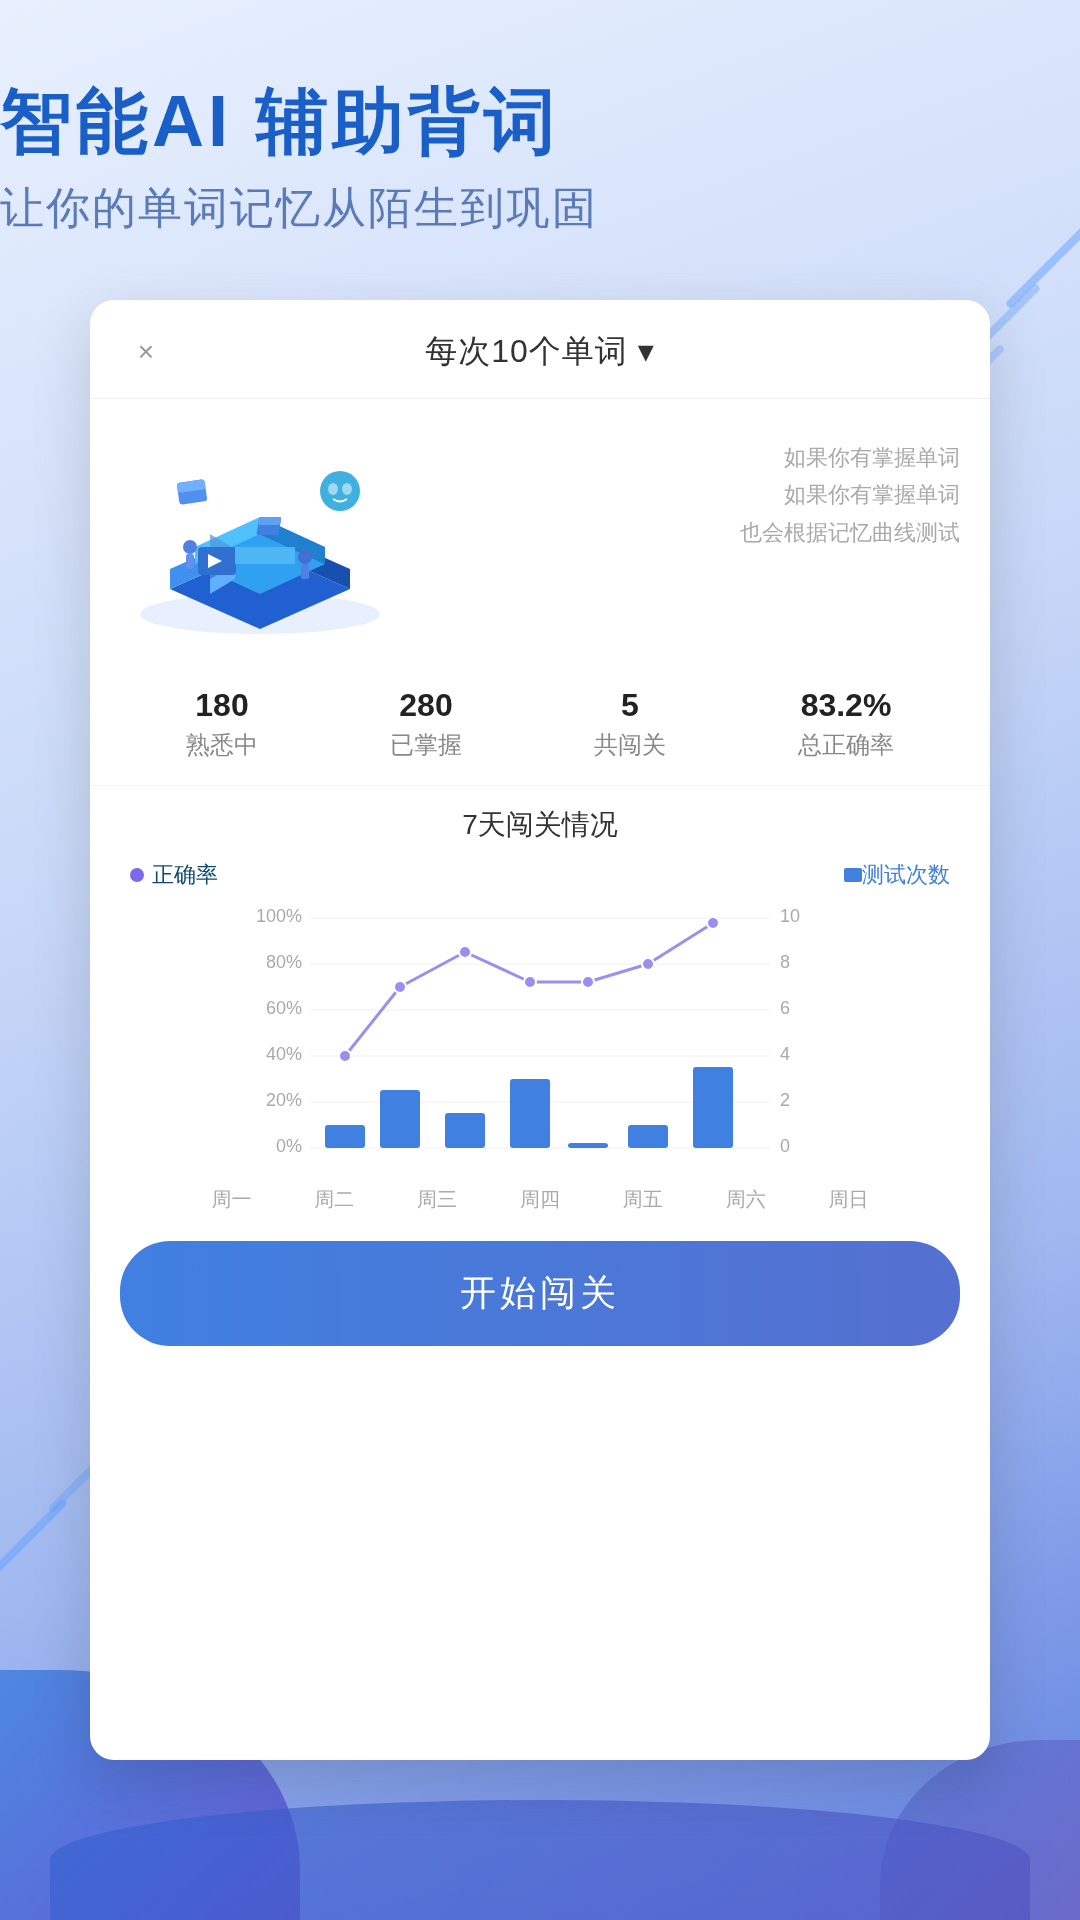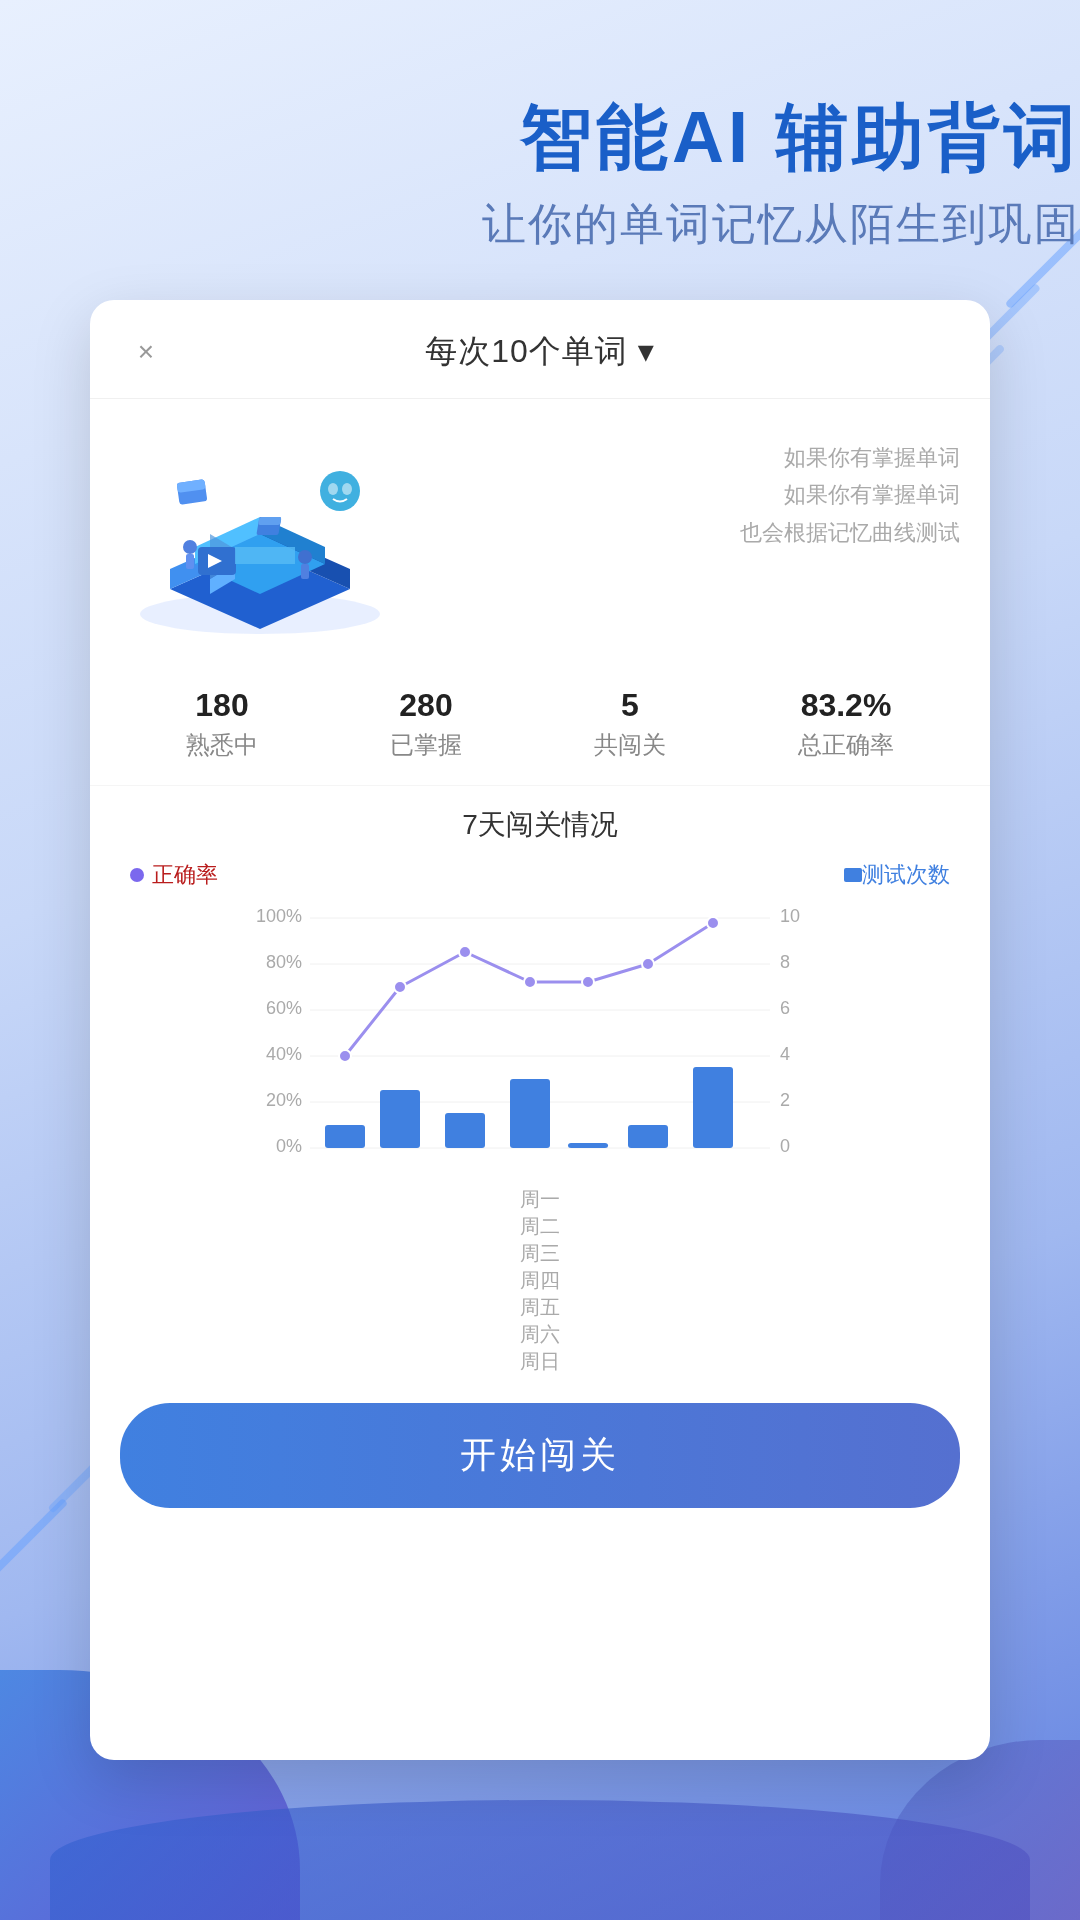--- a/index.html
+++ b/index.html
@@ -94,24 +94,24 @@
       right: 50px;
       height: 120px;
       background: linear-gradient(135deg, #3060d0, #5050c0);
       border-radius: 50% 50% 0 0;
       opacity: 0.6;
     }
 
     
     .header-section {
       position: absolute;
-      top: 96px;
+      top: 80px;
       left: 0;
       right: 0;
-      text-align: right;
+      text-align: left;
       z-index: 10;
     }
     .header-title {
       font-size: 72px;
       font-weight: 900;
       color: #1a5fc8;
       letter-spacing: 4px;
       line-height: 1.15;
     }
     .header-subtitle {
@@ -229,21 +229,21 @@
     .chart-legend {
       display: flex;
       justify-content: space-between;
       margin-bottom: 10px;
     }
     .legend-left {
       display: flex;
       align-items: center;
       gap: 8px;
       font-size: 22px;
-      color: #b91c1c;
+      color: #0c4a6e;
     }
     .legend-dot {
       width: 14px;
       height: 14px;
       border-radius: 50%;
       background: #7B68EE;
     }
     .legend-right {
       display: flex;
       align-items: center;
@@ -265,21 +265,20 @@
     .chart-svg {
       width: 100%;
       height: 100%;
     }
 
     
     .x-labels {
       display: flex;
       justify-content: space-around;
       padding: 6px 50px 0 50px;
-      flex-direction: column;
     }
     .x-label {
       font-size: 20px;
       color: #aaa;
       text-align: center;
     }
 
     
     .start-button {
       margin: 18px 30px 30px;

